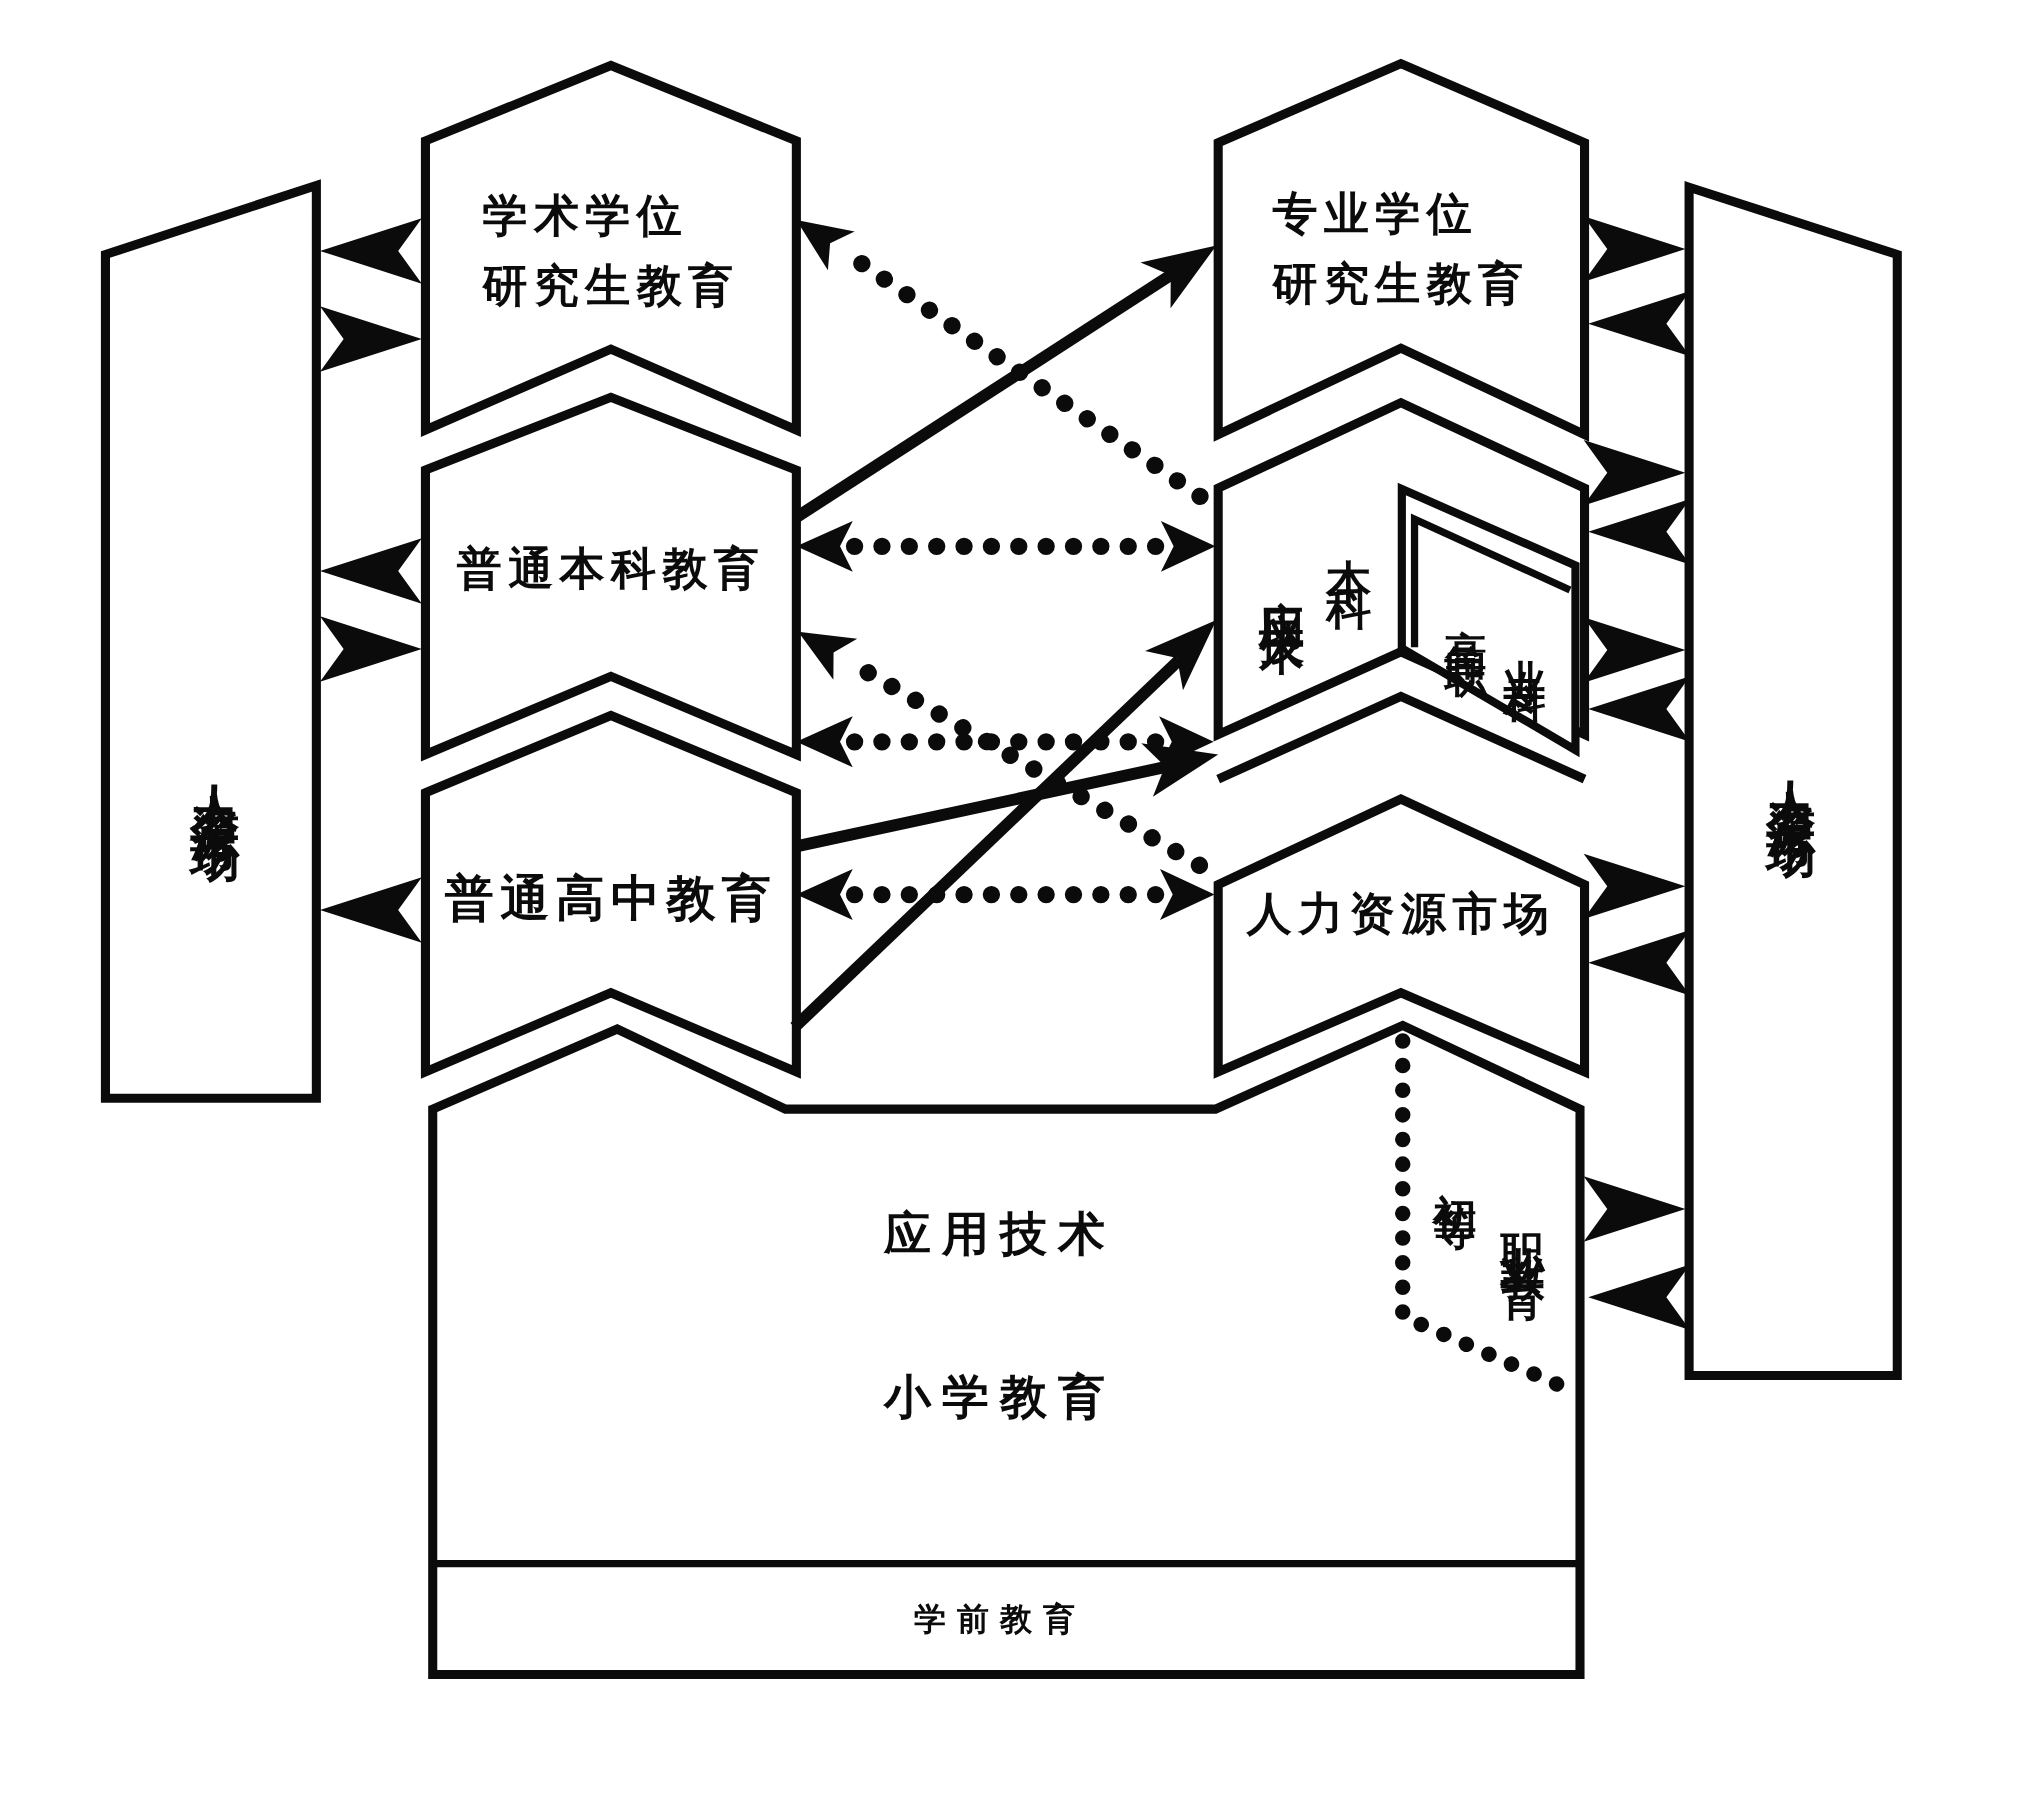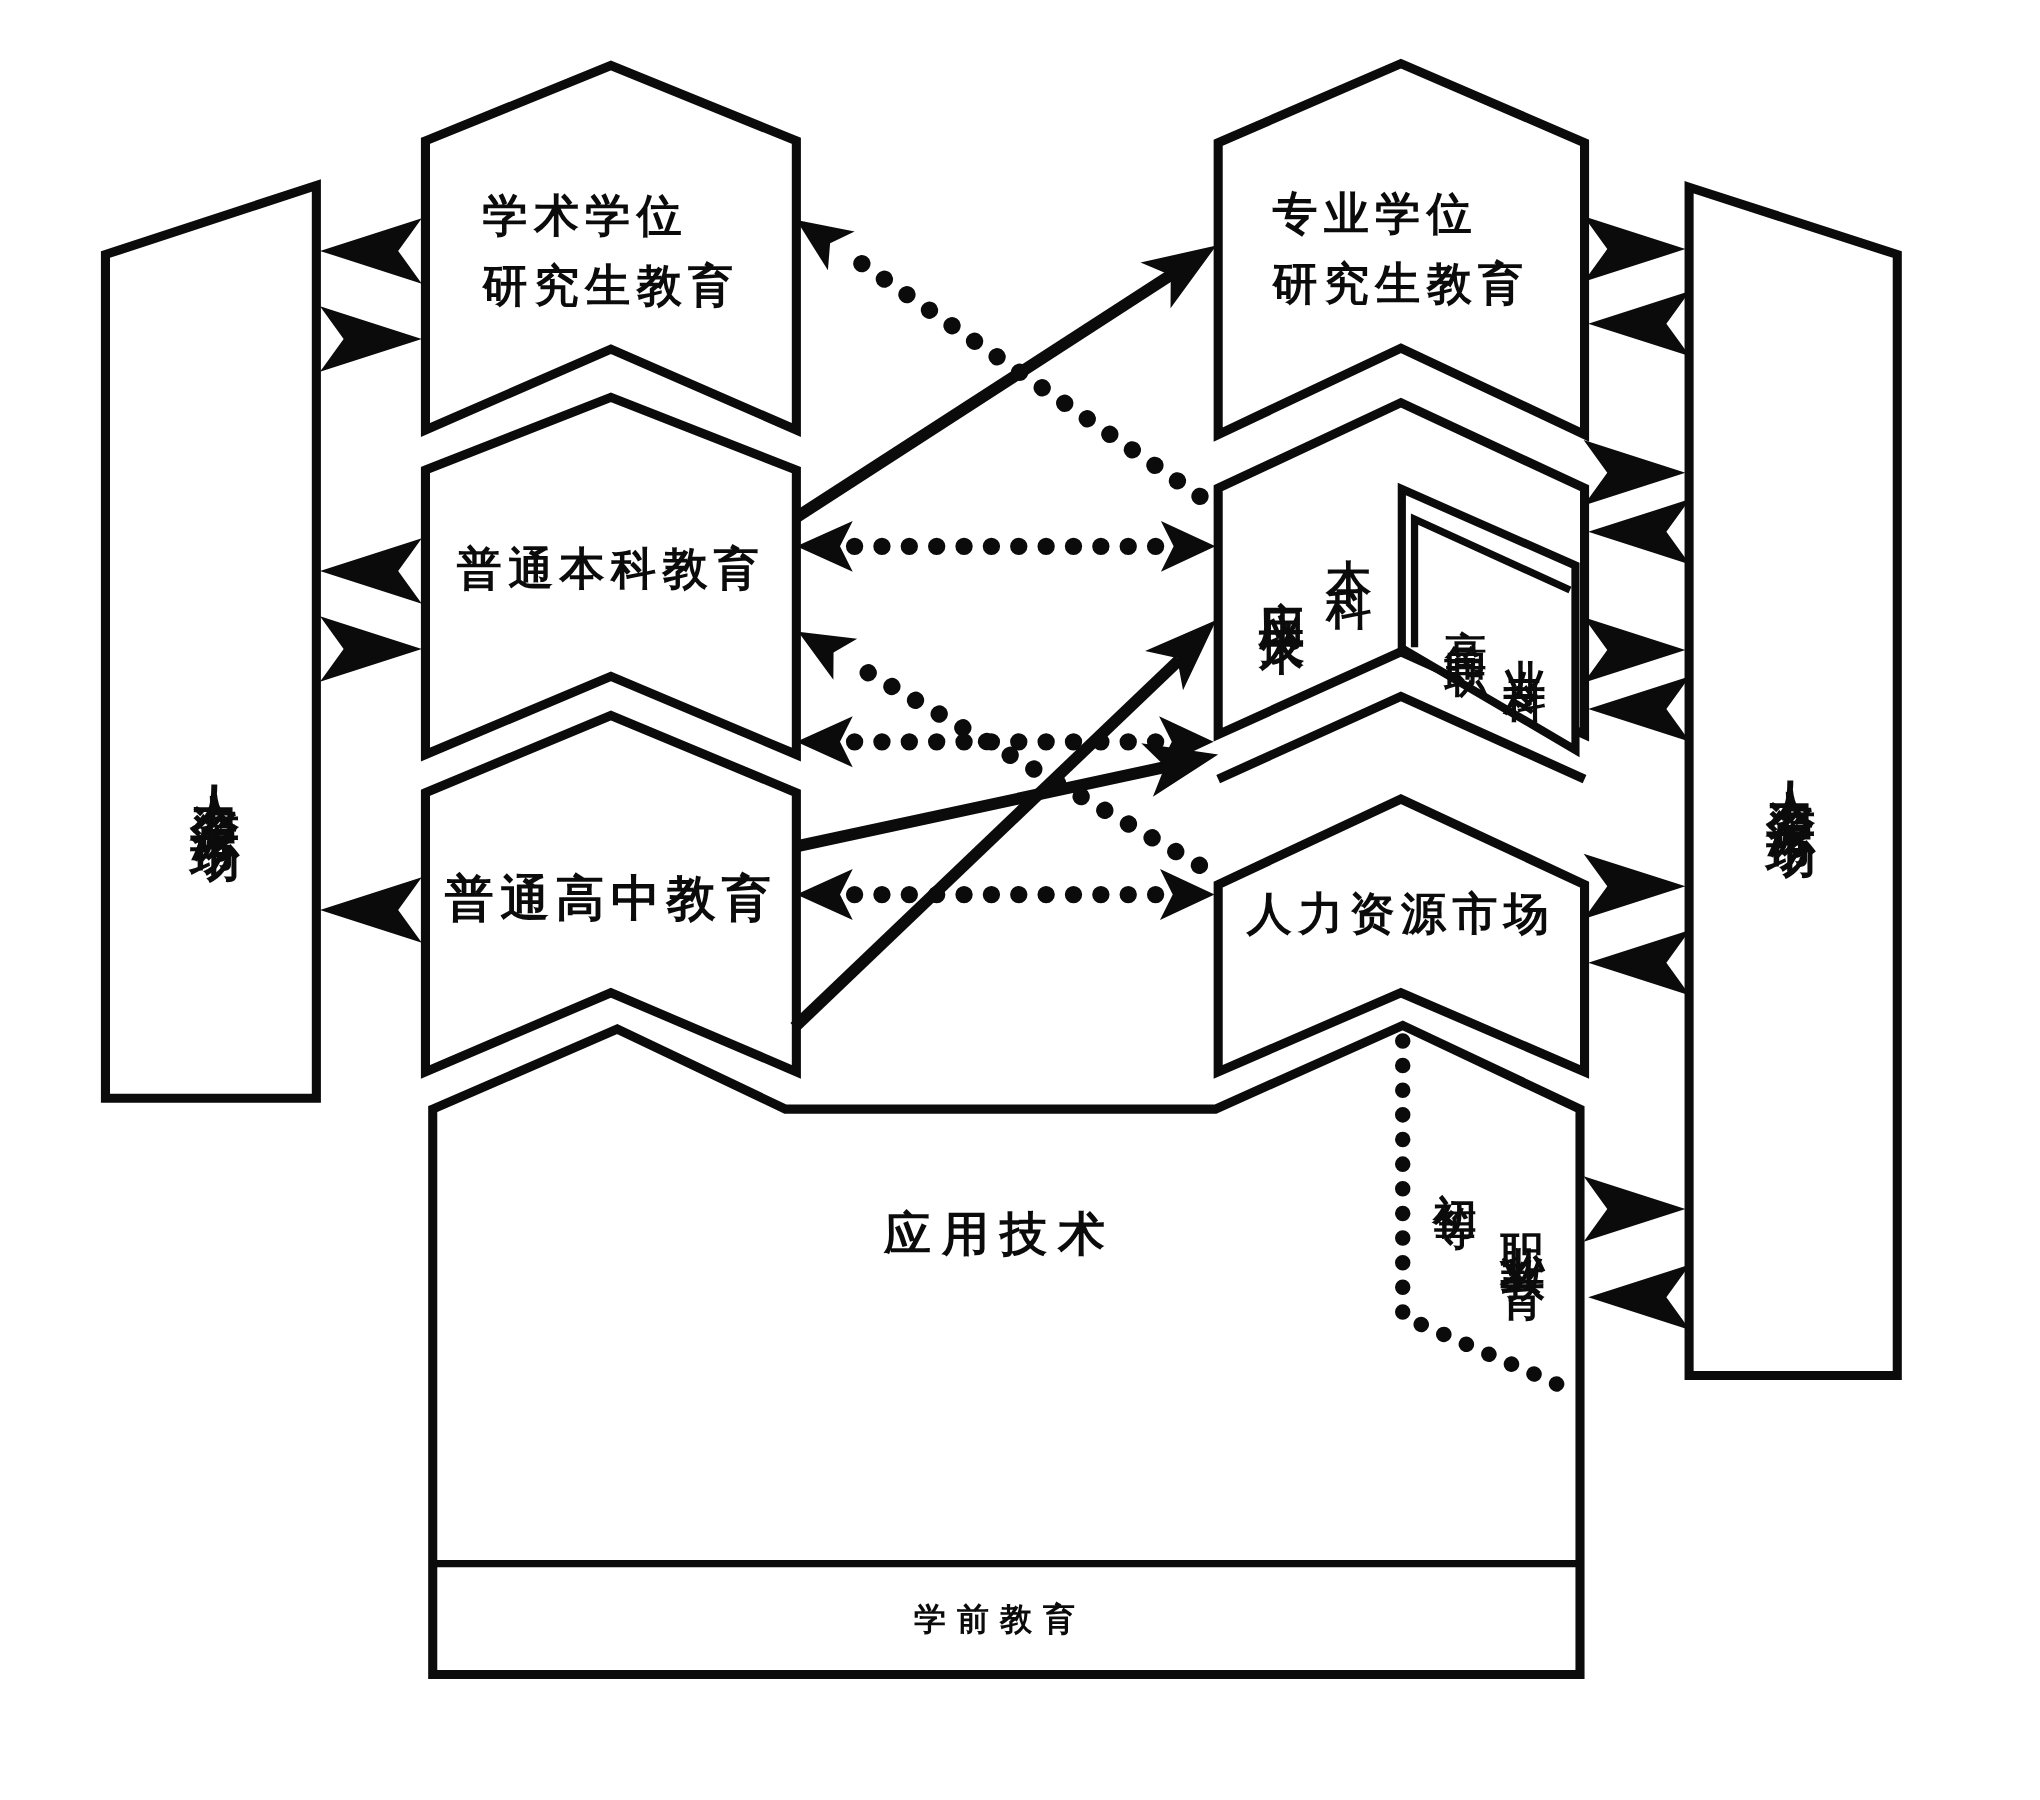--- a/index.html
+++ b/index.html
@@ -112,17 +112,18 @@
   <div class="label vtext" style="left:1466px;top:619px;font-size:42px;letter-spacing:15.5px;">高等职</div>
   <div class="label vtext" style="left:1525px;top:642px;font-size:42px;letter-spacing:11px;">业专科</div>
 
   <div class="label" style="left:1401px;top:914px;font-size:45px;letter-spacing:6.4px;">人力资源市场</div>
 
   <div class="label vtext" style="left:1455px;top:1171px;font-size:44px;letter-spacing:14.5px;">初等</div>
   <div class="label vtext" style="left:1523px;top:1224px;font-size:44px;letter-spacing:11.8px;">职业教育</div>
 
   <div class="label" style="left:1000px;top:1234px;font-size:47px;letter-spacing:11px;">应用技术</div>
 
+  <div class="label" style="left:1000px;top:1397px;font-size:47px;letter-spacing:11px;">小学教育</div>
 
   <div class="label" style="left:1000px;top:1619px;font-size:32px;letter-spacing:11px;">学前教育</div>
 
 </div>
 
 
 </body></html>

